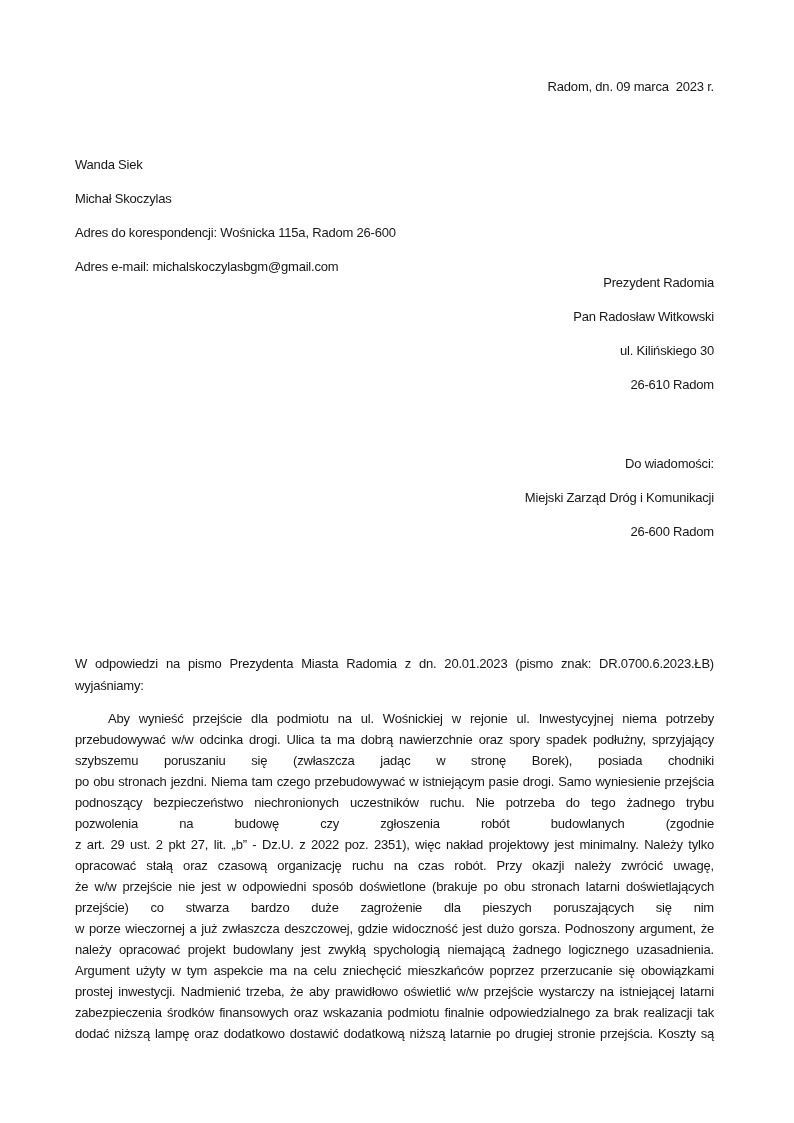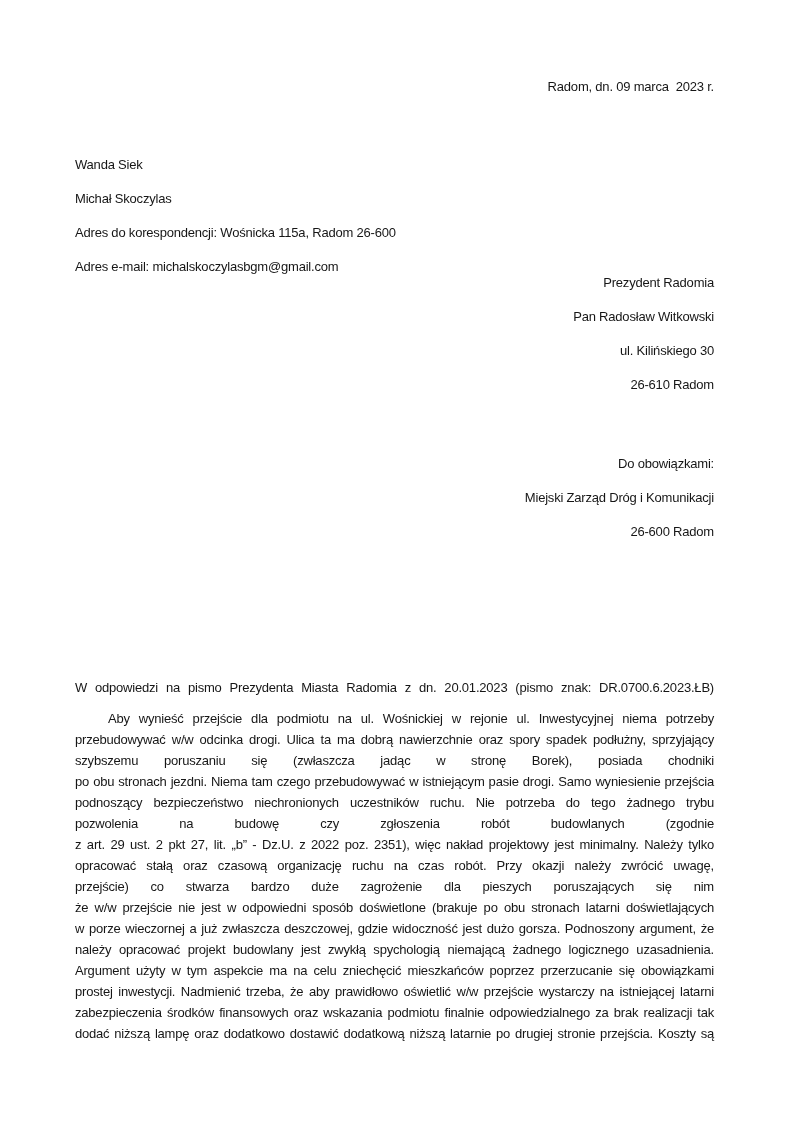--- a/index.html
+++ b/index.html
@@ -29,21 +29,21 @@
     white-space: pre;
     line-height: 17px;
   }
   .sender-block { top: 154px; text-align: left; }
   .recipient-block { top: 272px; text-align: right; }
   .cc-block { top: 453px; text-align: right; }
   .hline {
     line-height: 21px;
     margin-bottom: 13px;
   }
-  .p1-block { top: 677px; }
+  .p1-block { top: 653px; }
   .p1-block .bline { line-height: 22px; }
   .p2-block { top: 708px; }
   .p2-block .bline { line-height: 21px; }
   .bline {
     min-height: 21px;
   }
   .jline {
     text-align: justify;
     text-align-last: justify;
   }
@@ -70,40 +70,41 @@
   </div>
 
   <div class="block recipient-block">
     <div class="hline">Prezydent Radomia</div>
     <div class="hline">Pan Radosław Witkowski</div>
     <div class="hline">ul. Kilińskiego 30</div>
     <div class="hline">26-610 Radom</div>
   </div>
 
   <div class="block cc-block">
-    <div class="hline">Do obowiązkami:</div>
+    <div class="hline">Do wiadomości:</div>
     <div class="hline">Miejski Zarząd Dróg i Komunikacji</div>
     <div class="hline">26-600 Radom</div>
   </div>
 
   <div class="block p1-block">
     <div class="bline jline">W odpowiedzi na pismo Prezydenta Miasta Radomia z dn. 20.01.2023 (pismo znak: DR.0700.6.2023.ŁB)</div>
+    <div class="bline lline">wyjaśniamy:</div>
   </div>
 
   <div class="block p2-block">
     <div class="bline jline indent">Aby wynieść przejście dla podmiotu na ul. Wośnickiej w rejonie ul. Inwestycyjnej niema potrzeby</div>
     <div class="bline jline">przebudowywać w/w odcinka drogi. Ulica ta ma dobrą nawierzchnie oraz spory spadek podłużny, sprzyjający</div>
     <div class="bline jline">szybszemu poruszaniu się (zwłaszcza jadąc w stronę Borek), posiada chodniki</div>
     <div class="bline jline">po obu stronach jezdni. Niema tam czego przebudowywać w istniejącym pasie drogi. Samo wyniesienie przejścia</div>
     <div class="bline jline">podnoszący bezpieczeństwo niechronionych uczestników ruchu. Nie potrzeba do tego żadnego trybu</div>
     <div class="bline jline">pozwolenia na budowę czy zgłoszenia robót budowlanych (zgodnie</div>
     <div class="bline jline">z art. 29 ust. 2 pkt 27, lit. „b” - Dz.U. z 2022 poz. 2351), więc nakład projektowy jest minimalny. Należy tylko</div>
     <div class="bline jline">opracować stałą oraz czasową organizację ruchu na czas robót. Przy okazji należy zwrócić uwagę,</div>
+    <div class="bline jline">że w/w przejście nie jest w odpowiedni sposób doświetlone (brakuje po obu stronach latarni doświetlających</div>
     <div class="bline jline">przejście) co stwarza bardzo duże zagrożenie dla pieszych poruszających się nim</div>
-    <div class="bline jline">że w/w przejście nie jest w odpowiedni sposób doświetlone (brakuje po obu stronach latarni doświetlających</div>
     <div class="bline jline">w porze wieczornej a już zwłaszcza deszczowej, gdzie widoczność jest dużo gorsza. Podnoszony argument, że</div>
     <div class="bline jline">należy opracować projekt budowlany jest zwykłą spychologią niemającą żadnego logicznego uzasadnienia.</div>
     <div class="bline jline">Argument użyty w tym aspekcie ma na celu zniechęcić mieszkańców poprzez przerzucanie się obowiązkami</div>
     <div class="bline jline">prostej inwestycji. Nadmienić trzeba, że aby prawidłowo oświetlić w/w przejście wystarczy na istniejącej latarni</div>
     <div class="bline jline">zabezpieczenia środków finansowych oraz wskazania podmiotu finalnie odpowiedzialnego za brak realizacji tak</div>
     <div class="bline jline">dodać niższą lampę oraz dodatkowo dostawić dodatkową niższą latarnie po drugiej stronie przejścia. Koszty są</div>
   </div>
 
 </div>
 

